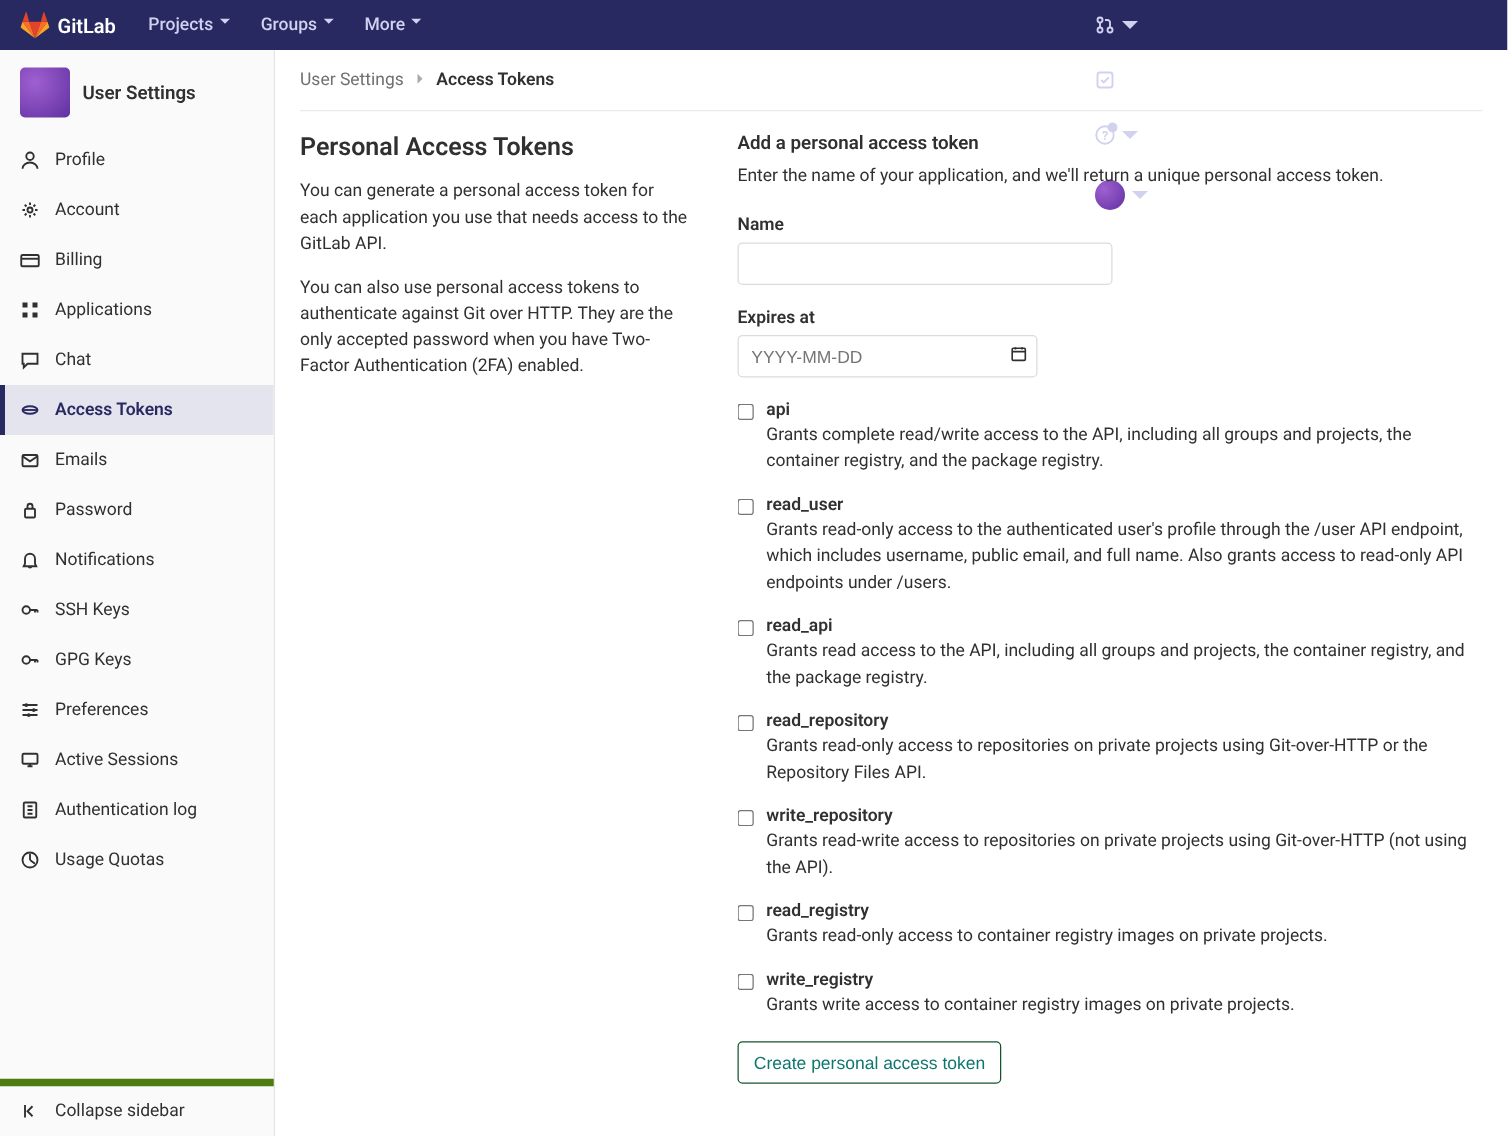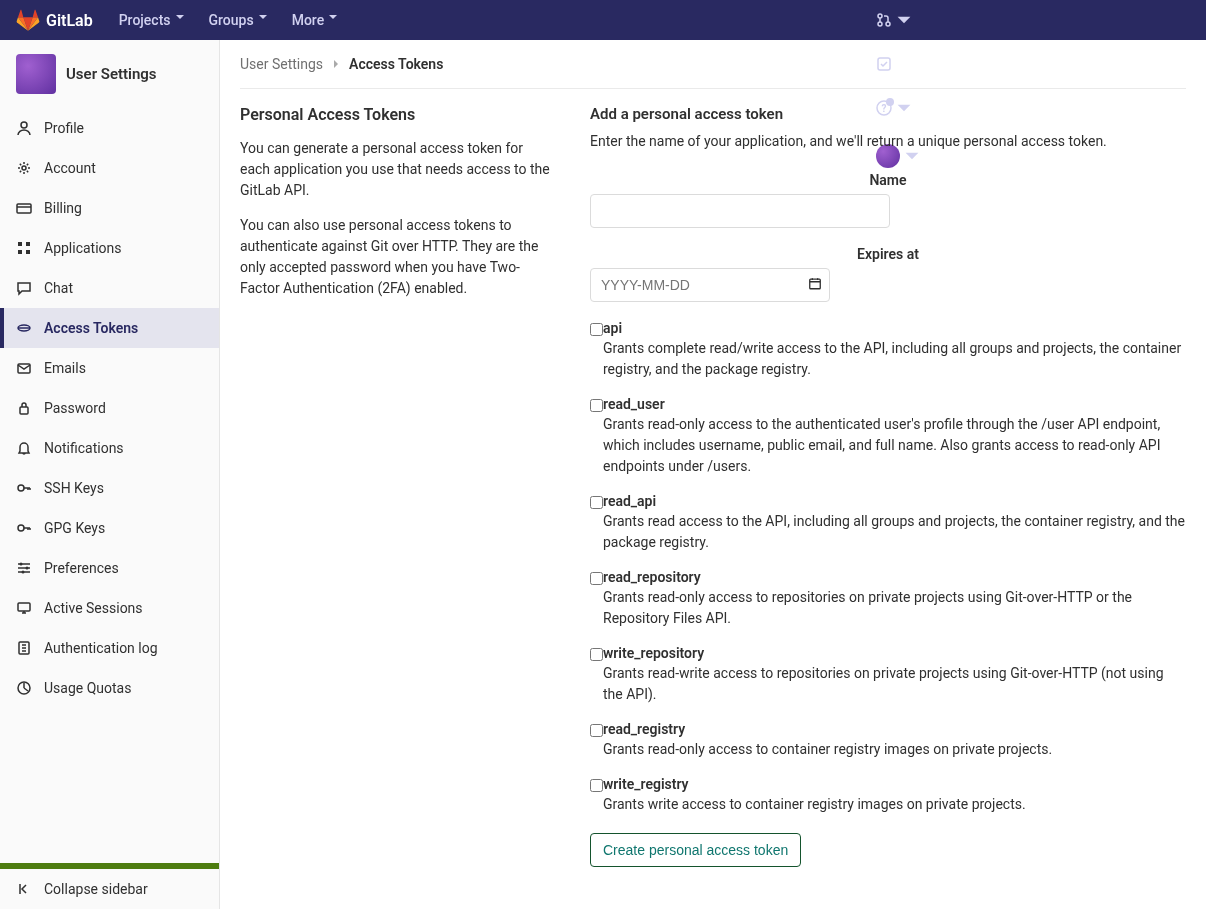--- a/index.html
+++ b/index.html
@@ -36,35 +36,35 @@
     .sidebar-footer { border-top: 6px solid #4d7c0f; }
 
     
     .main { flex: 1; padding: 0 20px 40px 20px; overflow-y: auto; }
     .breadcrumb { display: flex; align-items: center; gap: 8px; padding: 16px 0; border-bottom: 1px solid #eaeaea; color: #707070; font-size: 14px; }
     .breadcrumb .sep svg { width: 10px; height: 10px; fill: #aaa; }
     .breadcrumb .current { color: #303030; font-weight: 600; }
 
     .content { display: flex; gap: 40px; padding-top: 16px; }
     .content-left { width: 310px; flex-shrink: 0; }
-    .content-left h1 { font-size: 16px; font-weight: 600; margin-bottom: 14px; }
+    .content-left h1 { font-size: 20px; font-weight: 600; margin-bottom: 14px; }
     .content-left p { color: #303030; line-height: 1.5; margin-bottom: 14px; }
     .content-right { flex: 1; }
     .content-right h2 { font-size: 15px; font-weight: 600; margin-bottom: 8px; }
     .content-right .lead { margin-bottom: 20px; line-height: 1.5; }
     .form-group { margin-bottom: 18px; }
-    .form-group label.field-label { display: block; font-weight: 600; margin-bottom: 6px; text-align: center; }
+    .form-group label.field-label { display: block; font-weight: 600; margin-bottom: 6px; }
     .text-input { width: 300px; height: 34px; border: 1px solid #dbdbdb; border-radius: 4px; padding: 0 10px; font-size: 14px; }
     .date-wrap { position: relative; width: 240px; }
     .date-wrap .text-input { width: 100%; padding-right: 30px; }
     .date-wrap .cal-icon { position: absolute; right: 8px; top: 50%; transform: translateY(-50%); }
     .date-wrap .cal-icon svg { width: 14px; height: 14px; fill: #666; }
 
     .scopes-title { font-weight: 600; margin-bottom: 12px; }
-    .scope-item { display: flex; margin-bottom: 16px; }
+    .scope-item { display: flex; gap: 10px; margin-bottom: 16px; }
     .scope-item input[type=checkbox] { margin-top: 3px; width: 13px; height: 13px; flex-shrink: 0; }
     .scope-body { flex: 1; }
     .scope-name { font-weight: 600; }
     .scope-desc { color: #303030; line-height: 1.5; margin-top: 2px; }
 
     .create-btn { background: #fff; border: 1px solid #14532d; border-radius: 4px; padding: 8px 12px; font-size: 14px; color: #0f766e; cursor: pointer; }
   </style>
 </head>
 <body>
 

